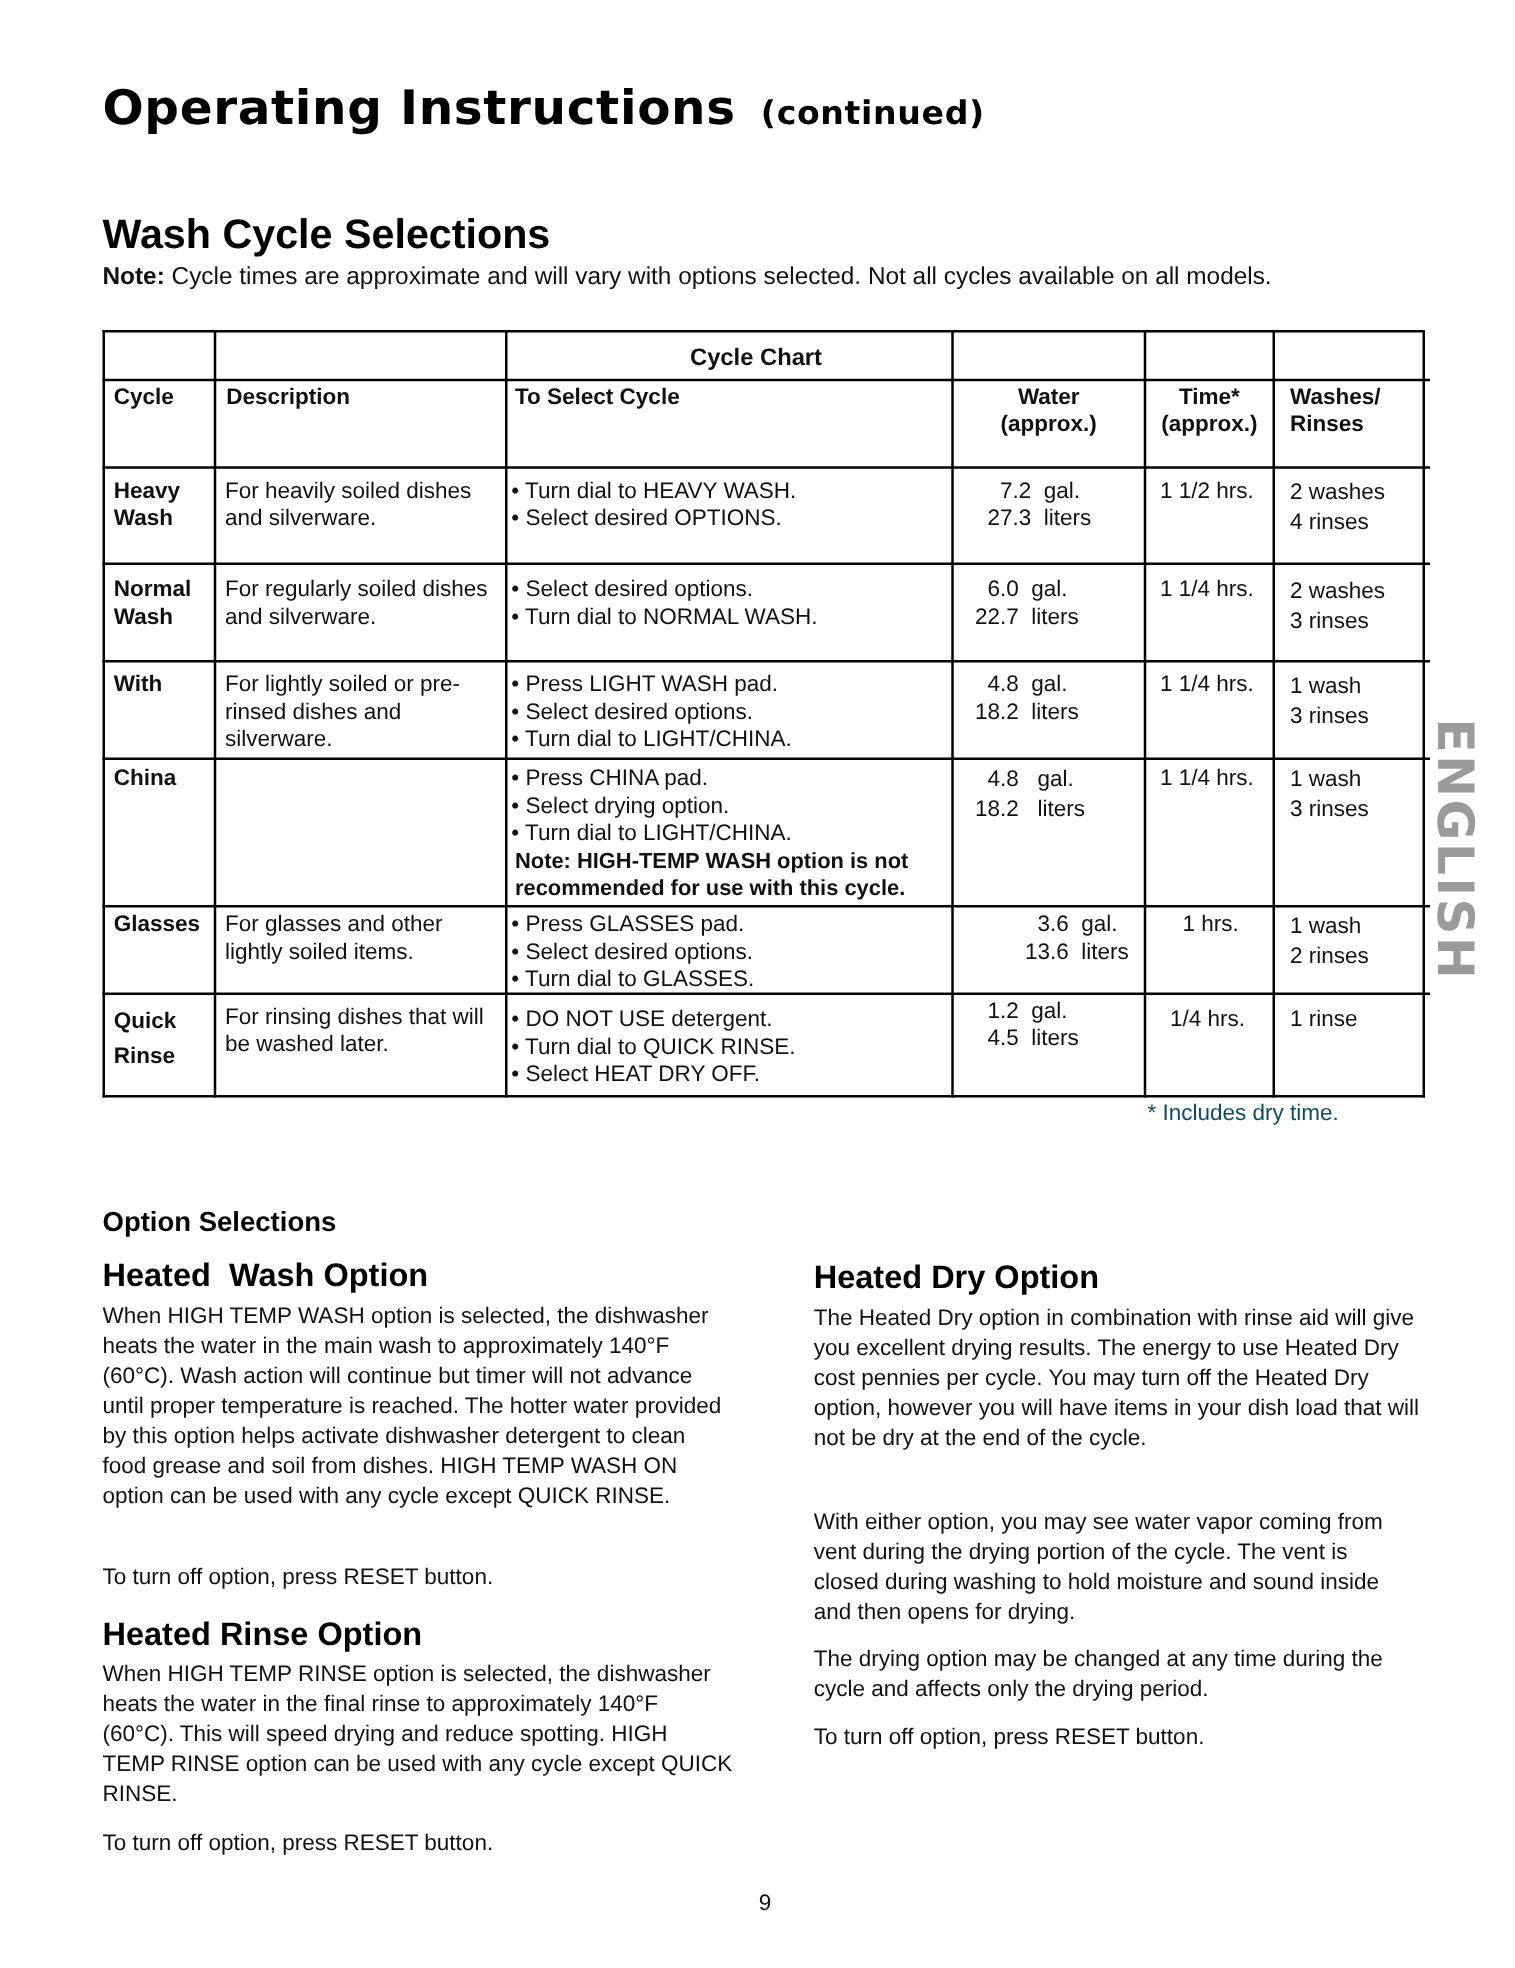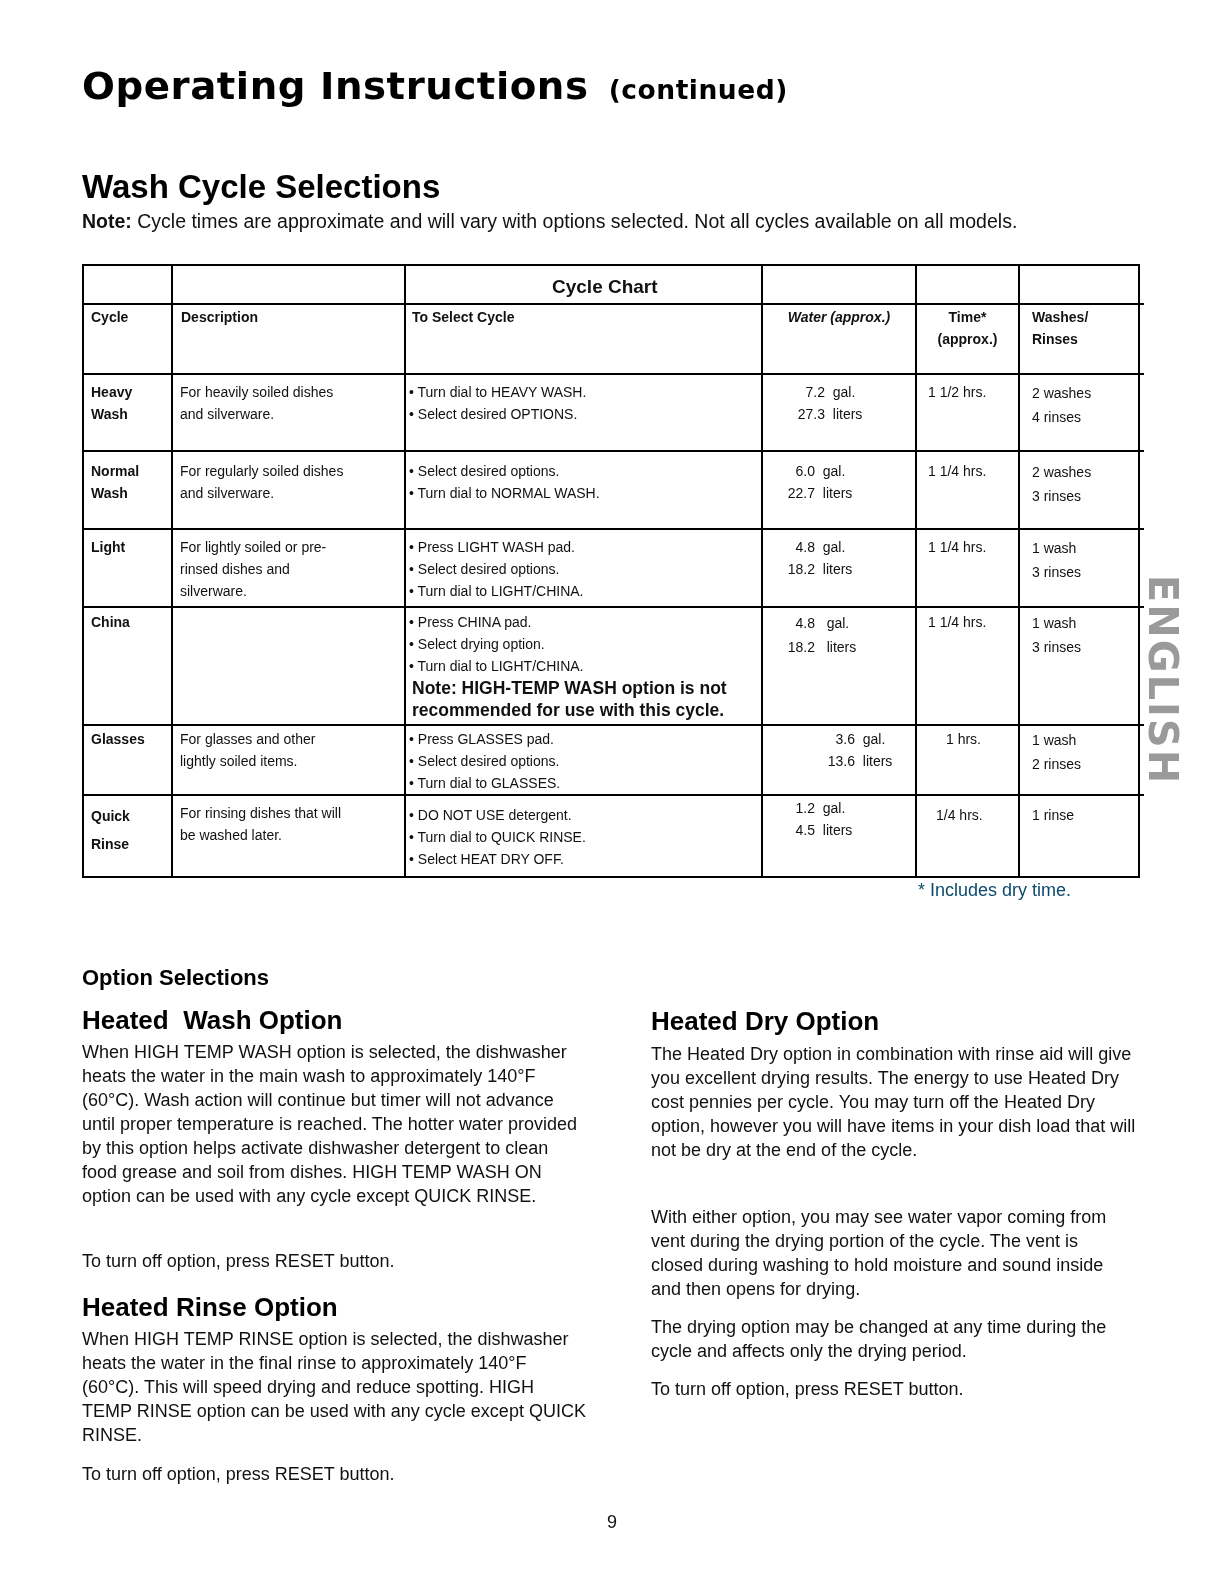--- a/index.html
+++ b/index.html
@@ -22,21 +22,21 @@
     position: absolute; left: 82px; top: 210px;
     font-size: 19.5px; color: #111;
   }
   .note b { font-weight: bold; }
 
   
   .chart {
     position: absolute; left: 82px; top: 264px; width: 970px; height: 614px;
   }
   .chart .vline, .chart .hline { position: absolute; background: #000; }
-  .cell-text { position: absolute; font-size: 14px; line-height: 22px; color: #111; white-space: pre; }
+  .cell-text { position: absolute; font-size: 18px; line-height: 22px; color: #111; white-space: pre; }
   .hdr { font-weight: bold; }
   .center { text-align: center; }
 
   .footnote {
     position: absolute; left: 918px; top: 880px; font-size: 18px; color: #0c4a6e;
   }
 
   
   .h2 { position: absolute; font-size: 26px; font-weight: bold; color: #000; }
   .para { position: absolute; font-size: 18px; line-height: 24px; color: #111; }
@@ -84,21 +84,21 @@
   <div class="vline" style="left:833px;top:0;width:2px;height:614px;"></div>
   <div class="vline" style="left:936px;top:0;width:2px;height:614px;"></div>
   <div class="vline" style="left:1056px;top:0;width:2px;height:614px;"></div>
 
   <div class="cell-text hdr" style="left:470px;top:12px;font-size:19px;">Cycle Chart</div>
 
   <div class="cell-text hdr" style="left:9px;top:42px;">Cycle</div>
   <div class="cell-text hdr" style="left:99px;top:42px;">Description</div>
   <div class="cell-text hdr" style="left:330px;top:42px;">To Select Cycle</div>
   <div class="cell-text hdr center" style="left:681px;top:42px;width:152px;white-space:normal;">
-    <span style="display:inline-block;width:110px;font-style:italic;">Water (approx.)</span>
+    <span style="display:inline-block;width:110px;">Water (approx.)</span>
   </div>
   <div class="cell-text hdr center" style="left:835px;top:42px;width:101px;white-space:normal;">
     <span style="display:inline-block;width:92px;">Time* (approx.)</span>
   </div>
   <div class="cell-text hdr" style="left:950px;top:42px;width:90px;white-space:normal;">
     <span style="display:inline-block;width:80px;">Washes/ Rinses</span>
   </div>
 
   <div class="cell-text hdr" style="left:9px;top:117px;">Heavy
 Wash</div>
@@ -117,21 +117,21 @@
   <div class="cell-text" style="left:98px;top:196px;">For regularly soiled dishes
 and silverware.</div>
   <div class="cell-text" style="left:327px;top:196px;">• Select desired options.
 • Turn dial to NORMAL WASH.</div>
   <div class="cell-text" style="left:695px;top:196px;"><span style="display:inline-block;width:38px;text-align:right;">6.0</span>  <span>gal.</span>
 <span style="display:inline-block;width:38px;text-align:right;">22.7</span>  <span>liters</span></div>
   <div class="cell-text" style="left:846px;top:196px;">1 1/4 hrs.</div>
   <div class="cell-text" style="left:950px;top:196px;line-height:24px;">2 washes
 3 rinses</div>
 
-  <div class="cell-text hdr" style="left:9px;top:272px;">Light</div>
+  <div class="cell-text hdr" style="left:9px;top:272px;">With</div>
   <div class="cell-text" style="left:98px;top:272px;">For lightly soiled or pre-
 rinsed dishes and
 silverware.</div>
   <div class="cell-text" style="left:327px;top:272px;">• Press LIGHT WASH pad.
 • Select desired options.
 • Turn dial to LIGHT/CHINA.</div>
   <div class="cell-text" style="left:695px;top:272px;"><span style="display:inline-block;width:38px;text-align:right;">4.8</span>  <span>gal.</span>
 <span style="display:inline-block;width:38px;text-align:right;">18.2</span>  <span>liters</span></div>
   <div class="cell-text" style="left:846px;top:272px;">1 1/4 hrs.</div>
   <div class="cell-text" style="left:950px;top:272px;line-height:24px;">1 wash

